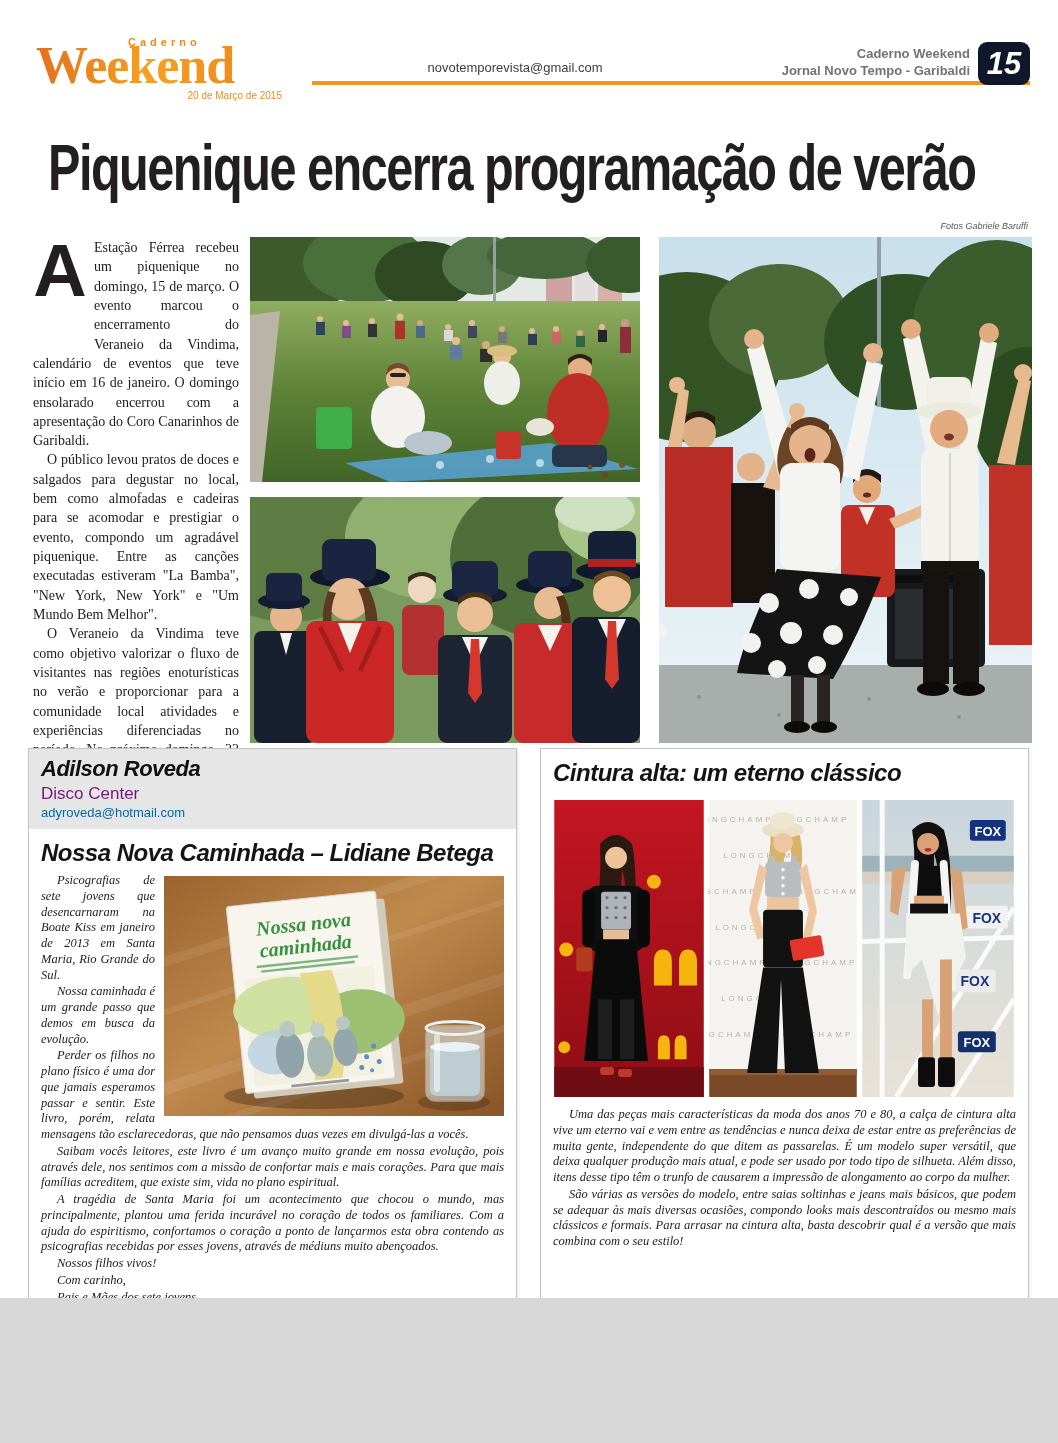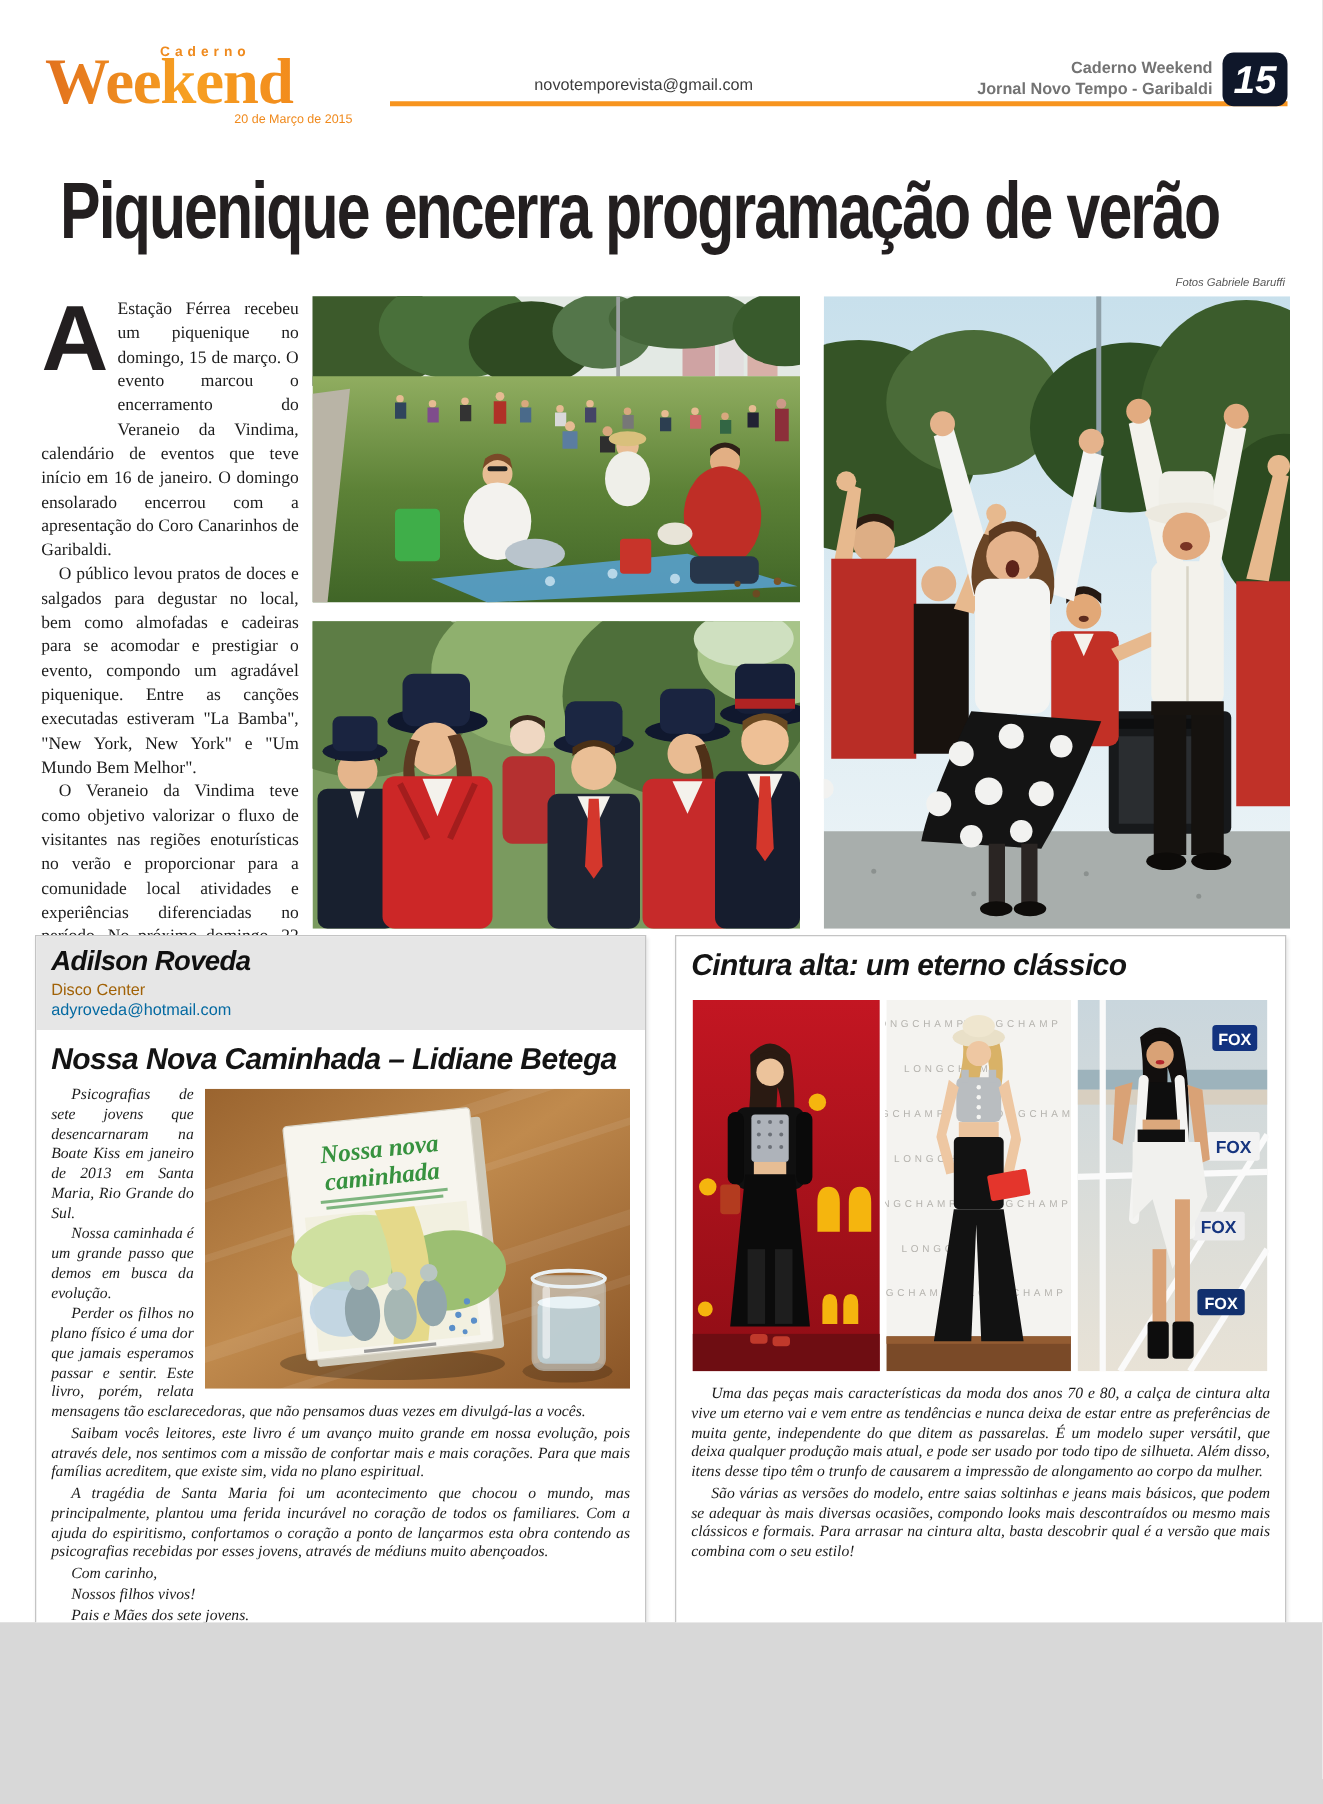--- a/index.html
+++ b/index.html
@@ -39,21 +39,21 @@
   .photo-choir{left:250px;top:497px;width:390px;height:246px;}
   .photo-jump{left:659px;top:237px;width:373px;height:506px;}
 
   
   .box{position:absolute;top:748px;width:489px;height:626px;border:1px solid #c4c4c4;background:#fff;
       box-shadow:1px 2px 3px rgba(0,0,0,0.10);box-sizing:border-box;}
   .box-left{left:28px;}
   .box-right{left:540px;}
   .box-head{background:#e6e6e6;padding:8px 12px 9px;}
   .box-author{font-size:22px;font-weight:bold;font-style:italic;letter-spacing:-0.5px;color:#101010;line-height:1.1;}
-  .box-role{font-size:13px;color:#a16207;margin-top:3px;}
+  .box-role{font-size:17px;color:#701a75;margin-top:3px;}
   .box-email{font-size:13px;color:#0369a1;margin-top:1px;}
   .box-title{font-size:24px;font-weight:bold;font-style:italic;letter-spacing:-0.5px;color:#141414;padding:10px 12px 4px;}
   .box-body{padding:2px 12px 0;font-family:"Liberation Serif",serif;font-style:italic;font-size:12.5px;
       line-height:1.26;text-align:justify;color:#1b1b1b;}
   .box-body p{margin:0 0 1px;text-indent:16px;}
   .book-photo{float:right;width:340px;height:240px;margin:3px 0 6px 9px;}
   .book-photo svg{display:block;width:100%;height:100%;}
   .closing p{text-align:left;}
   .price-line{margin-top:17px;text-align:left;}
 
@@ -373,22 +373,22 @@
           <ellipse cx="291" cy="152" rx="29" ry="6.5" fill="none" stroke="#eaf1f4" stroke-width="3"></ellipse>
           <rect x="270" y="158" width="6" height="58" rx="3" fill="#ffffff" opacity="0.55"></rect>
         </svg>
       </div>
       <p>Psicografias de sete jovens que desencarnaram na Boate Kiss em janeiro de 2013 em Santa Maria, Rio Grande do Sul.</p>
       <p>Nossa caminhada é um grande passo que demos em busca da evolução.</p>
       <p>Perder os filhos no plano físico é uma dor que jamais esperamos passar e sentir. Este livro, porém, relata mensagens tão esclarecedoras, que não pensamos duas vezes em divulgá-las a vocês.</p>
       <p>Saibam vocês leitores, este livro é um avanço muito grande em nossa evolução, pois através dele, nos sentimos com a missão de confortar mais e mais corações. Para que mais famílias acreditem, que existe sim, vida no plano espiritual.</p>
       <p>A tragédia de Santa Maria foi um acontecimento que chocou o mundo, mas principalmente, plantou uma ferida incurável no coração de todos os familiares. Com a ajuda do espiritismo, confortamos o coração a ponto de lançarmos esta obra contendo as psicografias recebidas por esses jovens, através de médiuns muito abençoados.</p>
       <div class="closing">
+        <p>Nossos filhos vivos!</p>
         <p>Com carinho,</p>
-        <p>Nossos filhos vivos!</p>
         <p>Pais e Mães dos sete jovens.</p>
       </div>
       <p class="price-line">Valor R$15,00 Toda a renda arrecadada será destinada a instituições de caridade.</p>
     </div>
   </div>
 
   <div class="box box-right">
     <div class="box-title">Cintura alta: um eterno clássico</div>
 
     <div class="fashion-photos">

